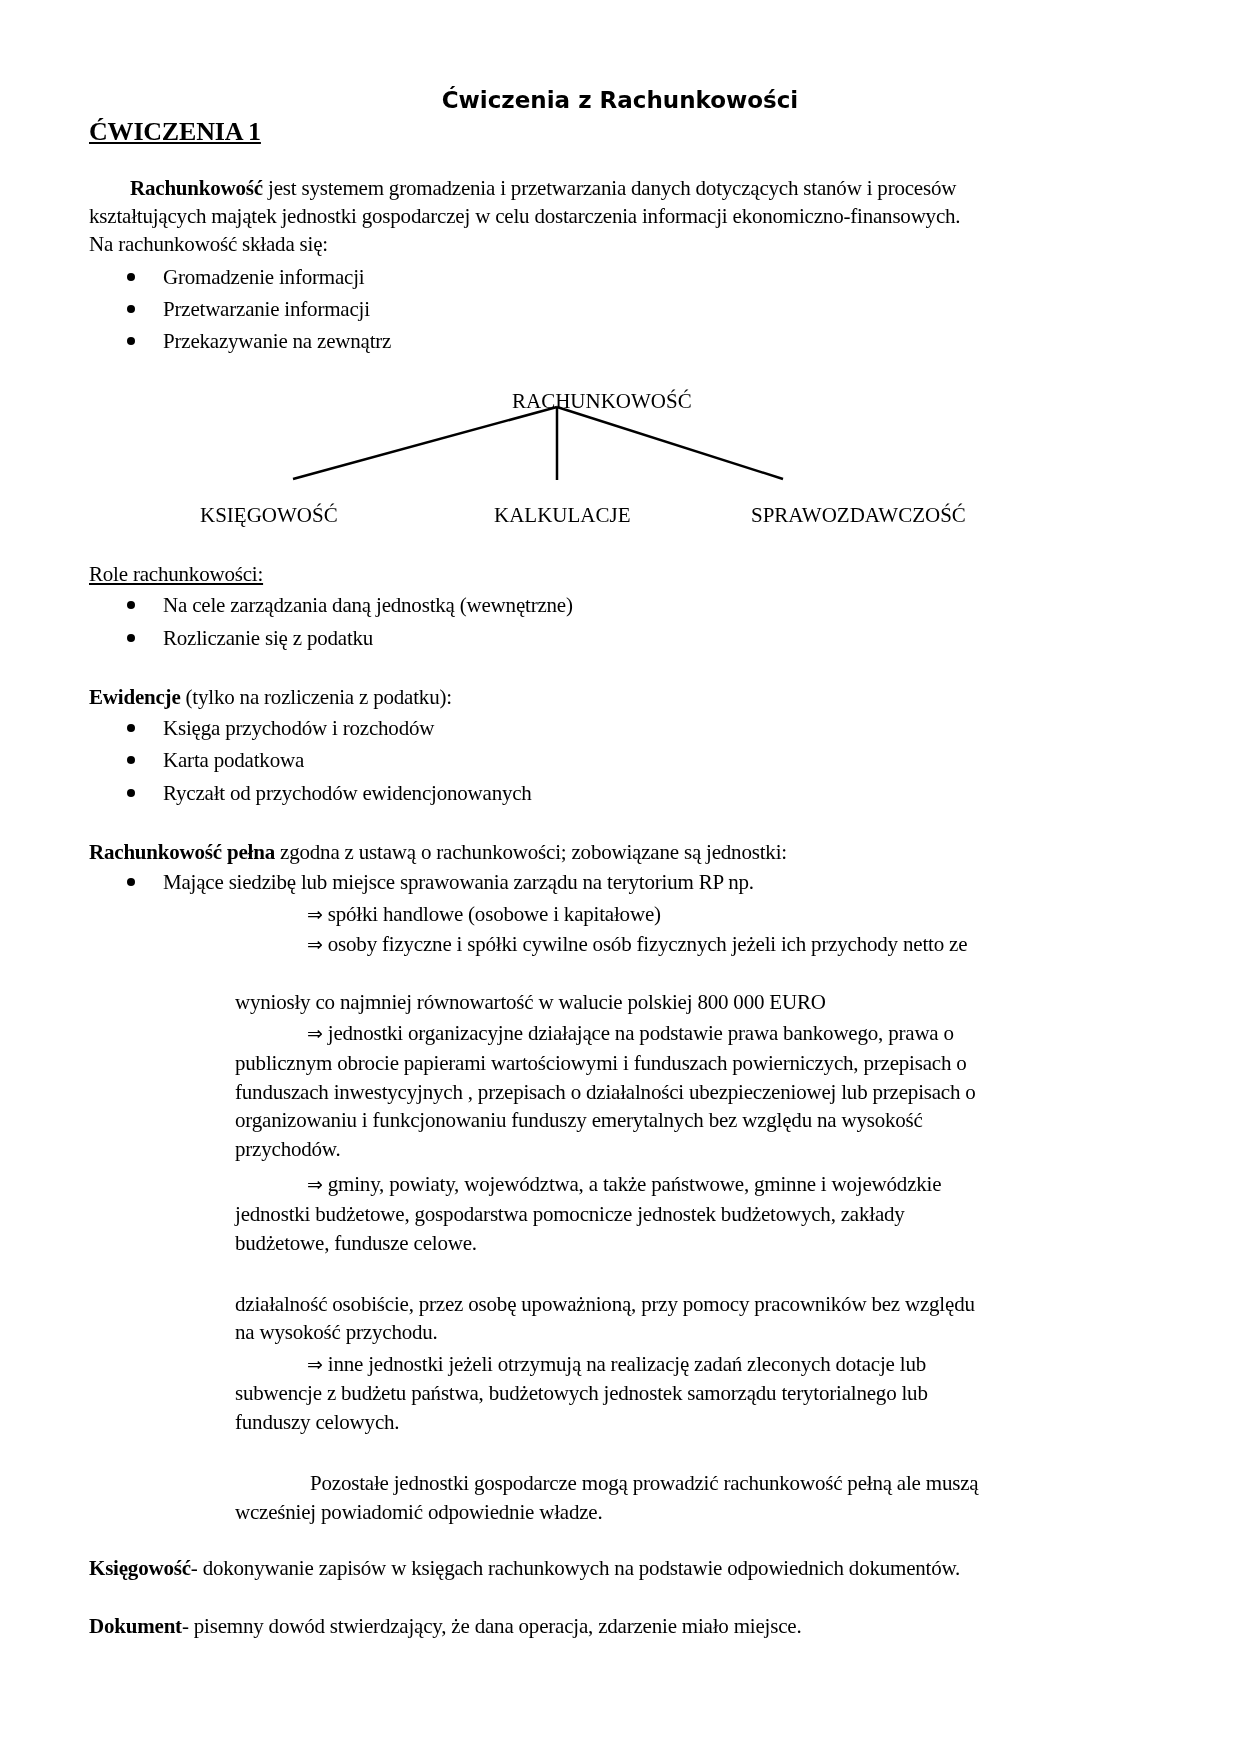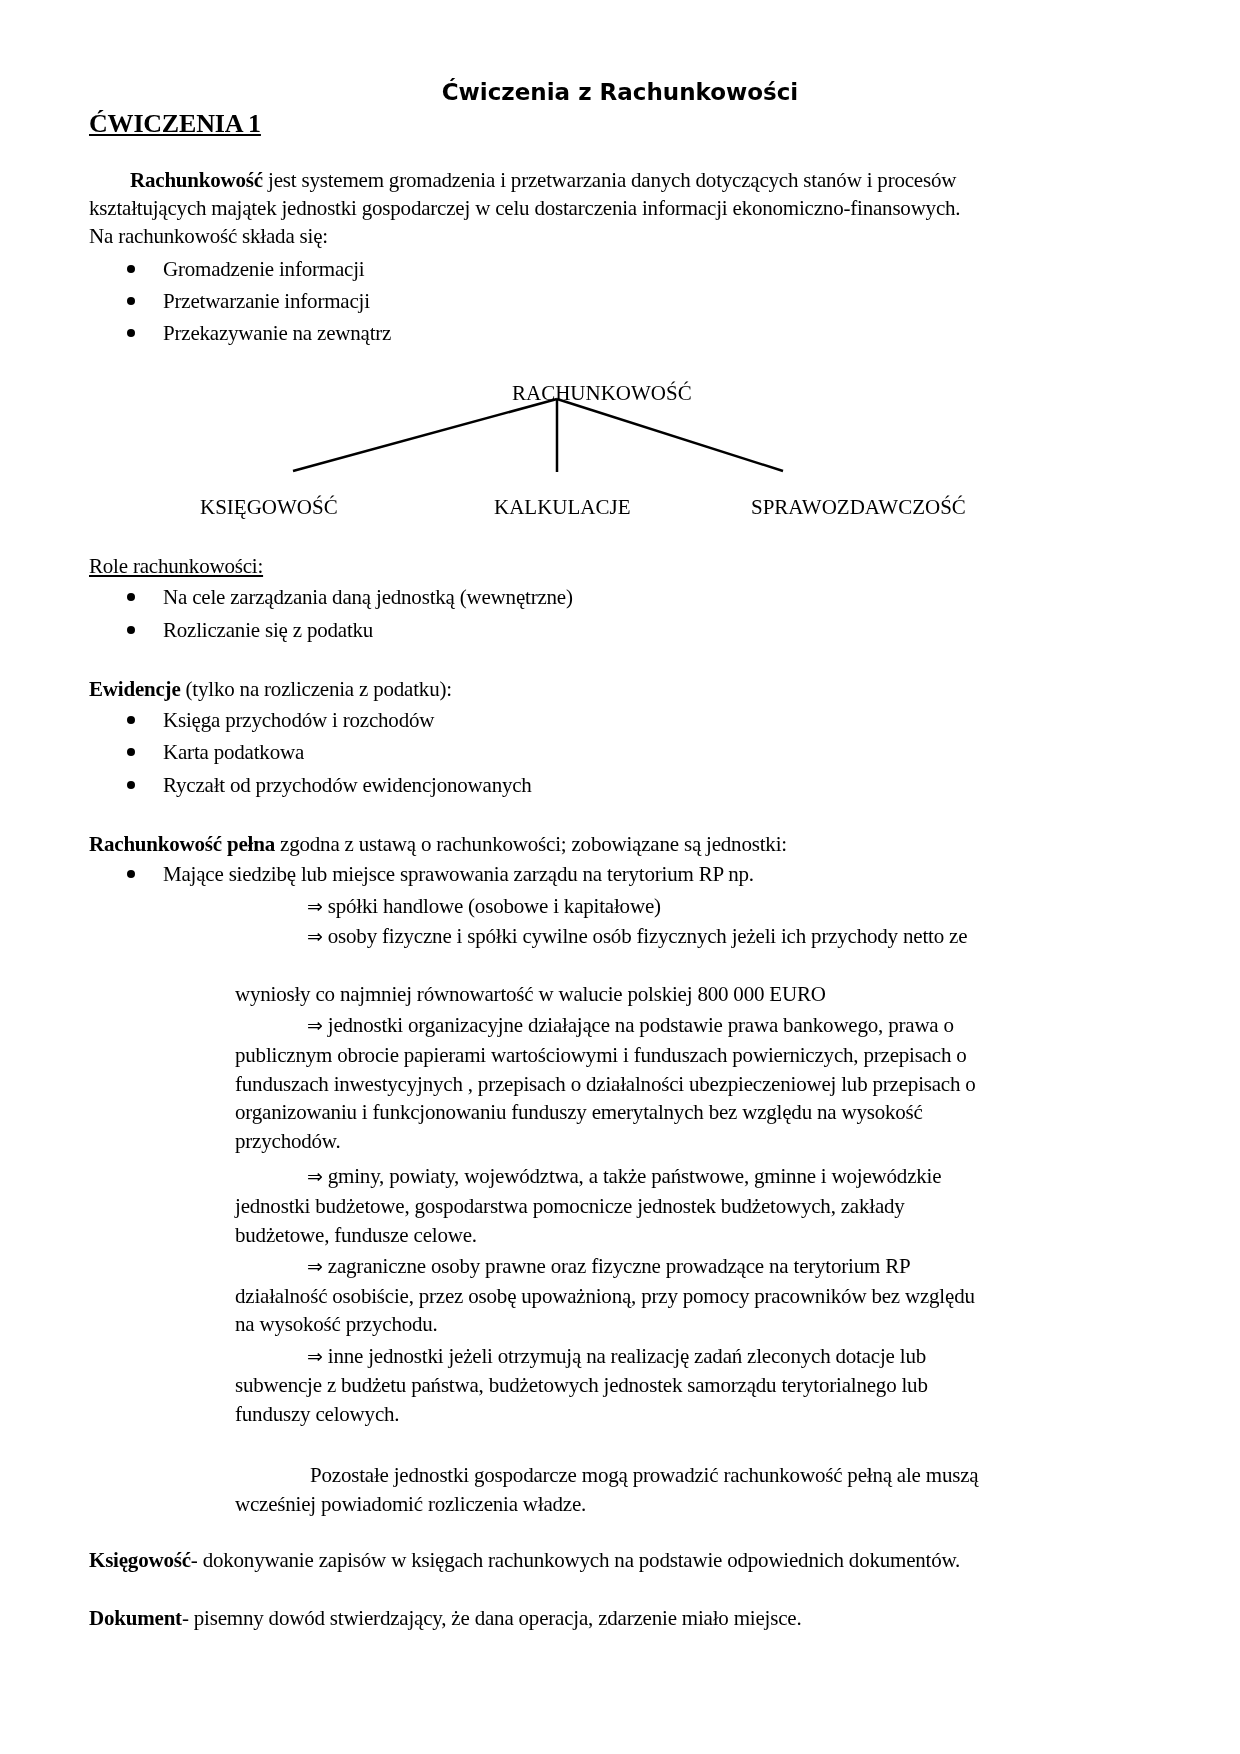--- a/index.html
+++ b/index.html
@@ -1,17 +1,17 @@
 <!DOCTYPE html>
 <html><head>
   <meta charset="utf-8">
   <style>
     html, body { margin: 0; padding: 0; background: #ffffff; }
     body { width: 1240px; height: 1754px; position: relative; overflow: hidden; color: #000; font-family: "Liberation Serif", "DejaVu Serif", serif; }
-    .page { position: absolute; left: 0; top: 4px; width: 1240px; height: 1370px; }
+    .page { position: absolute; left: 0; top: 12px; width: 1240px; height: 1370px; }
     .abs { position: absolute; white-space: nowrap; font-size: 21px; line-height: 28px; letter-spacing: -0.2px; }
     .title { position: absolute; left: 0; width: 1240px; top: 73px; text-align: center; font-family: "DejaVu Sans", sans-serif; font-weight: bold; font-size: 23px; line-height: 30px; }
     .h1 { left: 89px; top: 106px; font-weight: bold; text-decoration: underline; font-size: 26px; }
     .b { font-weight: bold; }
     .u { text-decoration: underline; }
     .bullet { position: absolute; width: 8px; height: 8px; border-radius: 50%; background: #000; }
     .arrow { font-family: "DejaVu Sans", sans-serif; font-size: 19px; }
     .diag-label { position: absolute; font-size: 21px; line-height: 28px; white-space: nowrap; }
     svg.diagram { position: absolute; left: 0; top: 0; }
   </style>
@@ -84,34 +84,31 @@
   <div class="abs" style="left:235px; top:1066px;">funduszach inwestycyjnych , przepisach o działalności ubezpieczeniowej lub przepisach o</div>
   <div class="abs" style="left:235px; top:1094px;">organizowaniu i funkcjonowaniu funduszy emerytalnych bez względu na wysokość</div>
   <div class="abs" style="left:235px; top:1123px;">przychodów.</div>
 
   <div class="abs" style="left:235px; top:1188px;">jednostki budżetowe, gospodarstwa pomocnicze jednostek budżetowych, zakłady</div>
   <div class="abs" style="left:307px; top:1158px;">
     <span class="arrow">⇒</span> <span>gminy, powiaty, województwa, a także państwowe, gminne i wojewódzkie</span>
   </div>
   <div class="abs" style="left:235px; top:1217px;">budżetowe, fundusze celowe.</div>
 
-  <div class="abs" style="left:307px; top:1248px;">
-    <span class="arrow">⇒</span> <span>zagraniczne osoby prawne oraz fizyczne prowadzące na terytorium RP</span>
-  </div>
   <div class="abs" style="left:235px; top:1278px;">działalność osobiście, przez osobę upoważnioną, przy pomocy pracowników bez względu</div>
   <div class="abs" style="left:235px; top:1306px;">na wysokość przychodu.</div>
 
   <div class="abs" style="left:307px; top:1338px;">
     <span class="arrow">⇒</span> <span>inne jednostki jeżeli otrzymują na realizację zadań zleconych dotacje lub</span>
   </div>
   <div class="abs" style="left:235px; top:1367px;">subwencje z budżetu państwa, budżetowych jednostek samorządu terytorialnego lub</div>
   <div class="abs" style="left:235px; top:1396px;">funduszy celowych.</div>
 
   <div class="abs" style="left:310px; top:1457px;">Pozostałe jednostki gospodarcze mogą prowadzić rachunkowość pełną ale muszą</div>
-  <div class="abs" style="left:235px; top:1486px;">wcześniej powiadomić rozliczenia władze.</div>
+  <div class="abs" style="left:235px; top:1486px;">wcześniej powiadomić odpowiednie władze.</div>
 
   <div class="abs" style="left:89px; top:1542px;">
     <span class="b">Księgowość</span><span>- dokonywanie zapisów w księgach rachunkowych na podstawie odpowiednich dokumentów.</span>
   </div>
   <div class="abs" style="left:89px; top:1600px;">
     <span class="b">Dokument</span><span>- pisemny dowód stwierdzający, że dana operacja, zdarzenie miało miejsce.</span>
   </div>
 
 </div>
 

